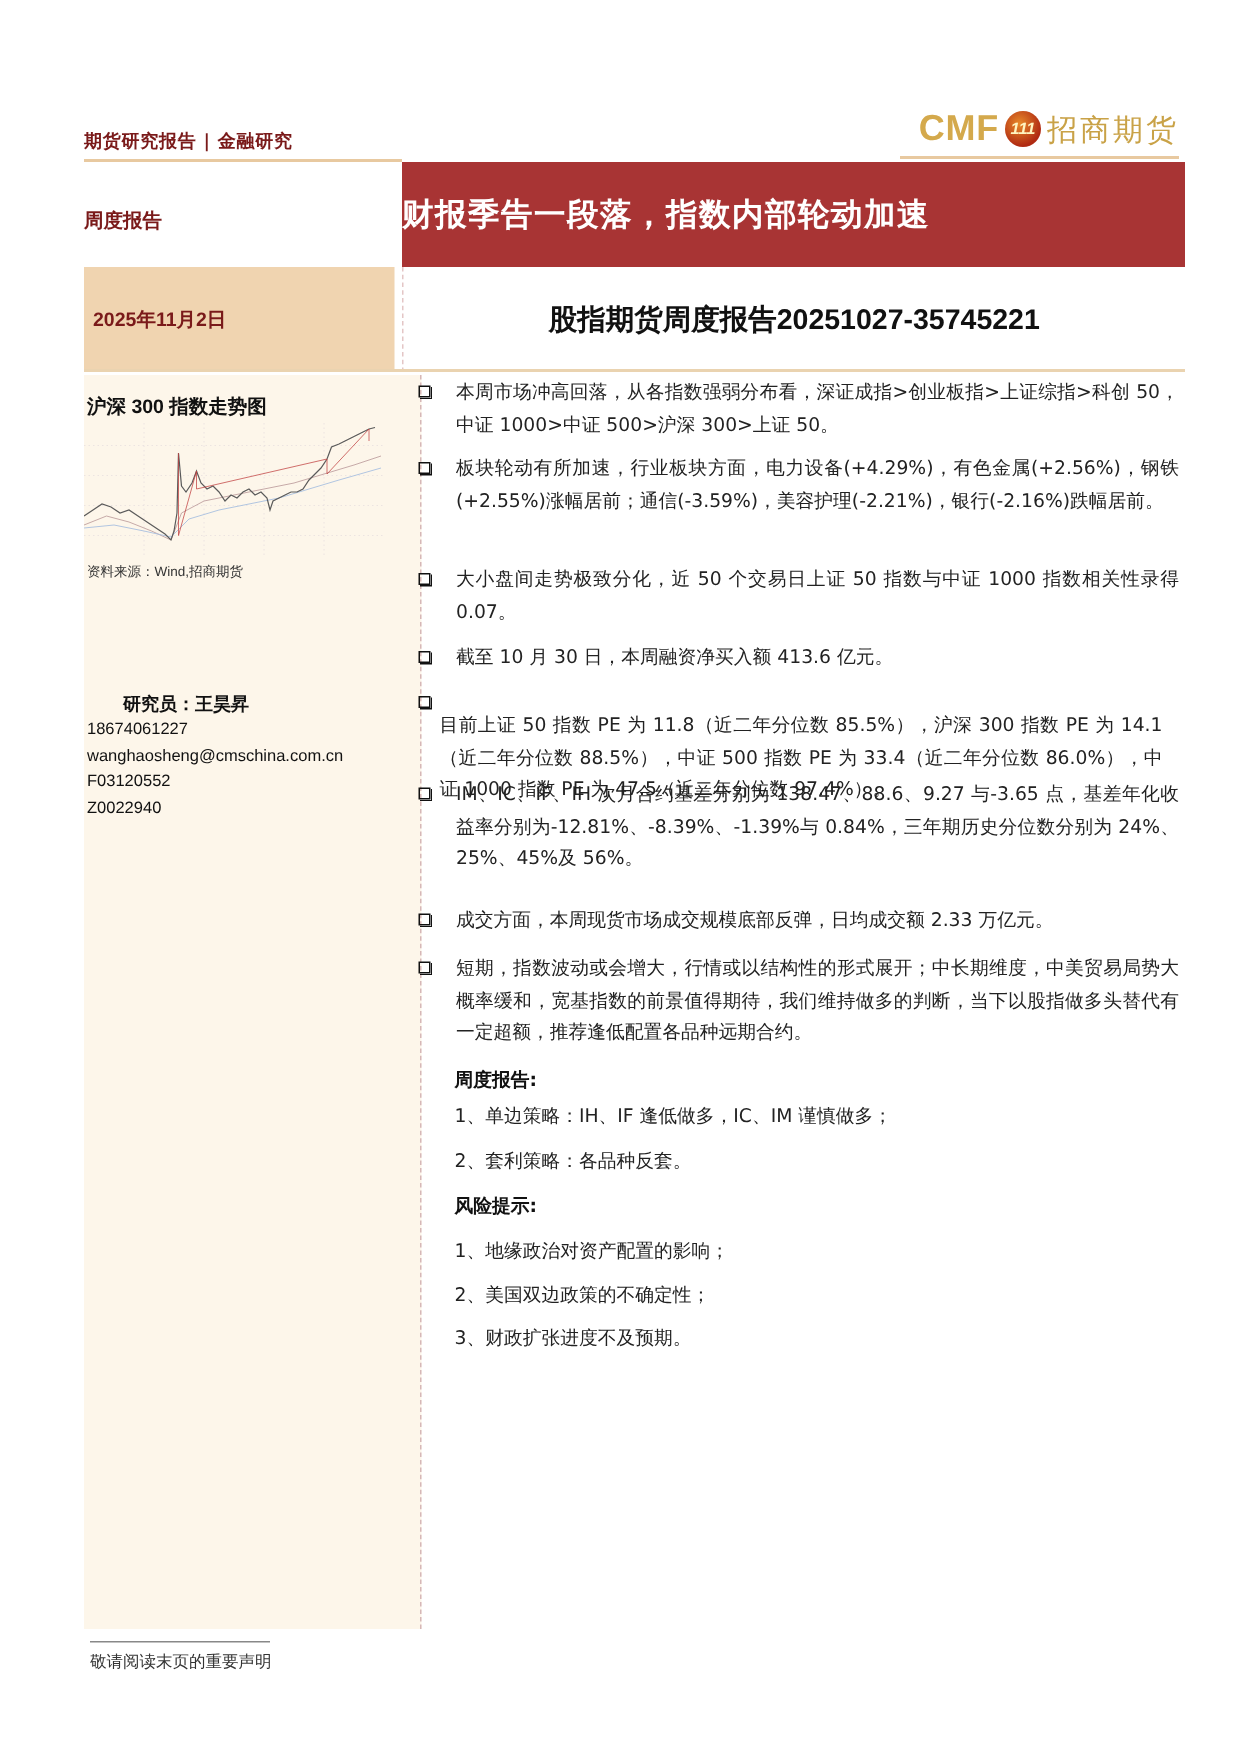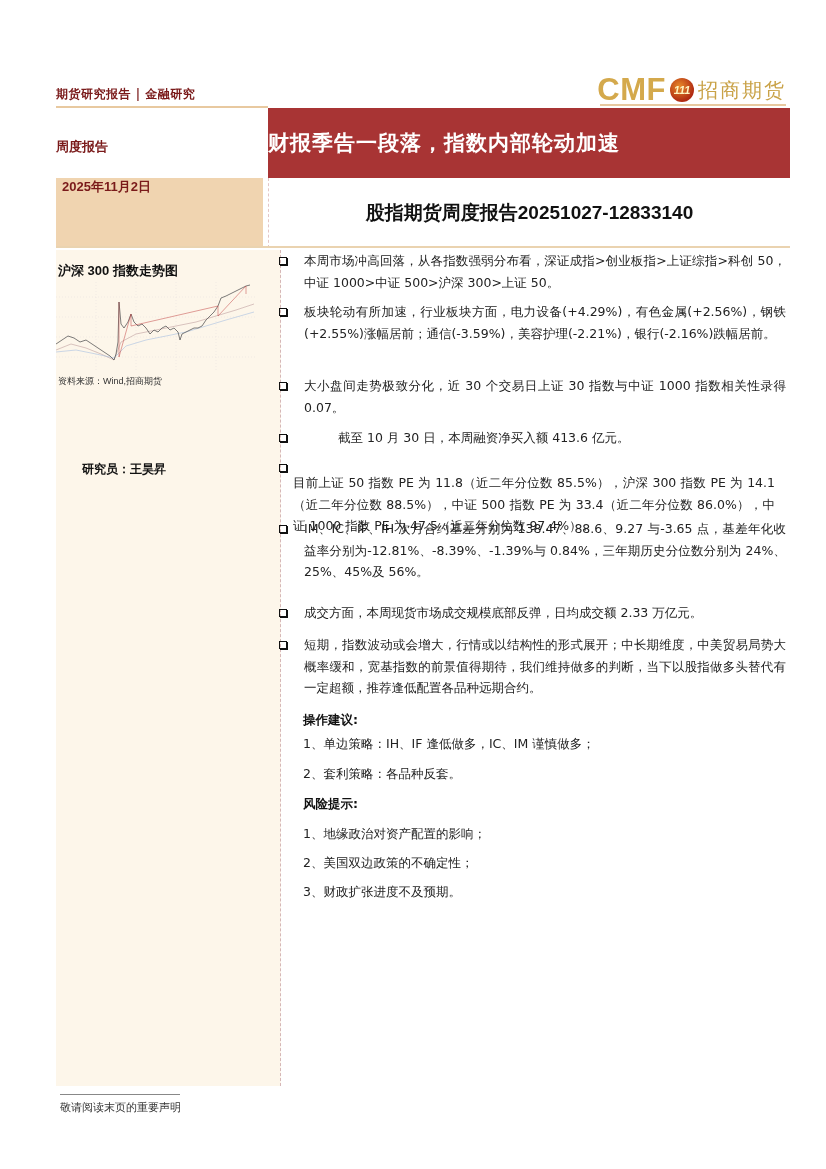--- a/index.html
+++ b/index.html
@@ -2,31 +2,31 @@
 <html><head>
 <meta charset="utf-8">
 <style>
   * { margin: 0; padding: 0; box-sizing: border-box; }
   html, body { width: 826px; height: 1169px; background: #ffffff; overflow: hidden; }
   body { position: relative; font-family: "Liberation Sans", "DejaVu Sans", sans-serif; color: #111; }
 
   .top-header { position: absolute; left: 56px; top: 86px; font-family: "DejaVu Serif", serif; font-weight: bold; font-size: 12px; color: #7a1a1a; letter-spacing: 0.5px; }
   .top-rule { position: absolute; left: 56px; top: 106px; width: 212px; height: 2px; background: #e8c9a0; }
   .logo { position: absolute; right: 40px; top: 72px; display: flex; align-items: center; gap: 4px; }
-  .logo-cmf { font-family: "Liberation Sans", sans-serif; font-weight: bold; font-size: 31px; color: #d4a94c; letter-spacing: 0.5px; margin-left: 32px; }
+  .logo-cmf { font-family: "Liberation Sans", sans-serif; font-weight: bold; font-size: 24px; color: #d4a94c; letter-spacing: 0.5px; margin-left: 32px; }
   .logo-badge { width: 24px; height: 24px; border-radius: 50%; background: radial-gradient(circle at 40% 35%, #e88a2a, #b02a12 70%); color: #fff4c0; font-weight: bold; font-style: italic; font-size: 11px; display: flex; align-items: center; justify-content: center; }
   .logo-cn { font-family: "DejaVu Serif", serif; font-size: 20px; color: #c9a247; letter-spacing: 2px; }
   .logo-rule { position: absolute; left: 600px; right: 40px; top: 104px; height: 2px; background: #e8c9a0; }
 
   .title-banner { position: absolute; left: 268px; top: 108px; width: 522px; height: 70px; background: #a83434; display: flex; align-items: center; justify-content: flex-start; }
   .title-banner span { font-family: "DejaVu Serif", serif; font-weight: bold; color: #ffffff; font-size: 21px; letter-spacing: 1px; }
 
   .report-type { position: absolute; left: 56px; top: 138px; font-family: "DejaVu Serif", serif; font-weight: bold; font-size: 13px; color: #7a1a1a; }
 
-  .date-block { position: absolute; left: 56px; top: 178px; width: 207px; height: 70px; background: #f0d4b0; display: flex; align-items: flex-start; padding-left: 6px; }
+  .date-block { position: absolute; left: 56px; top: 178px; width: 207px; height: 70px; background: #f0d4b0; display: flex; align-items: center; padding-left: 6px; }
   .date-block span { font-family: "Liberation Sans", sans-serif; font-weight: bold; font-size: 13px; color: #7a1a1a; }
 
   .subtitle-block { position: absolute; left: 268px; top: 178px; width: 522px; height: 70px; display: flex; align-items: center; justify-content: center; border-left: 1px dashed #e4c6c6; }
   .subtitle-block span { font-family: "Liberation Sans", sans-serif; font-weight: bold; font-size: 19px; color: #111; }
   .subtitle-rule { position: absolute; left: 56px; top: 246px; width: 734px; height: 2px; background: #ead3b0; }
 
   .sidebar { position: absolute; left: 56px; top: 250px; width: 225px; height: 836px; background: #fdf6ea; border-right: 1px dashed #d6b7b7; }
   .chart-title { position: absolute; left: 2px; top: 12px; font-family: "Liberation Sans", sans-serif; font-weight: bold; font-size: 13px; color: #111; }
   .chart-box { position: absolute; left: 0; top: 32px; width: 200px; height: 90px; }
   .chart-source { position: absolute; left: 2px; top: 125px; font-size: 9px; color: #333; }
@@ -59,21 +59,21 @@
 
 <div class="report-type">周度报告</div>
 <div class="title-banner">
   <span>财报季告一段落，指数内部轮动加速</span>
 </div>
 
 <div class="date-block">
   <span>2025年11月2日</span>
 </div>
 <div class="subtitle-block">
-  <span>股指期货周度报告20251027-12833140</span>
+  <span>股指期货周度报告20251027-35745221</span>
 </div>
 <div class="subtitle-rule"></div>
 
 <div class="sidebar">
   <div class="chart-title">沪深 300 指数走势图</div>
   <div class="chart-box">
     <svg width="200" height="90" viewBox="0 0 200 90">
       <g stroke="#e6dede" stroke-width="0.5" stroke-dasharray="1,2">
         <line x1="0" y1="15" x2="200" y2="15"></line>
           <line x1="0" y1="35" x2="200" y2="35"></line>
@@ -86,57 +86,63 @@
       </g>
       <polyline fill="none" stroke="#c0a0a0" stroke-width="0.6" points="0,68 15,62 30,66 45,72 58,78 65,60 80,52 100,48 120,44 140,40 160,34 180,28 198,22"></polyline>
       <polyline fill="none" stroke="#a8c0e0" stroke-width="0.6" points="0,70 20,68 40,72 58,76 70,64 90,58 110,54 130,50 150,44 170,38 198,30"></polyline>
       <polyline fill="none" stroke="#5a5a5a" stroke-width="0.8" points="0,62 6,58 12,54 18,56 24,60 30,58 36,62 42,66 48,70 54,74 58,78 60,72 62,60 63,20 65,42 68,46 72,40 75,32 78,40 82,44 86,42 90,46 94,52 98,48 102,50 106,46 110,44 114,48 118,46 122,50 124,58 126,52 130,50 134,48 138,46 142,46 146,44 150,38 154,34 158,30 162,24 165,16 170,14 174,12 178,10 182,8 186,6 190,4 194,3"></polyline>
       <polyline fill="none" stroke="#c04040" stroke-width="0.5" points="63,20 63,75 75,32 75,44 162,24 162,34 190,4 190,12"></polyline>
     </svg>
   </div>
   <div class="chart-source">资料来源：Wind,招商期货</div>
 
   <div class="analyst-title">研究员：王昊昇</div>
+  <div class="analyst-info">
+    <div>18674061227</div>
+    <div>wanghaosheng@cmschina.com.cn</div>
+    <div>F03120552</div>
+    <div>Z0022940</div>
+  </div>
 </div>
 
 <div class="content">
   <div class="bullet" style="top:0px;">
     <span class="box"></span>
     <span class="txt">本周市场冲高回落，从各指数强弱分布看，深证成指&gt;创业板指&gt;上证综指&gt;科创 50，中证 1000&gt;中证 500&gt;沪深 300&gt;上证 50。</span>
   </div>
   <div class="bullet" style="top:51px;">
     <span class="box"></span>
     <span class="txt">板块轮动有所加速，行业板块方面，电力设备(+4.29%)，有色金属(+2.56%)，钢铁(+2.55%)涨幅居前；通信(-3.59%)，美容护理(-2.21%)，银行(-2.16%)跌幅居前。</span>
   </div>
   <div class="bullet" style="top:125px;">
     <span class="box"></span>
-    <span class="txt">大小盘间走势极致分化，近 30 个交易日上证 30 指数与中证 1000 指数相关性录得 0.07。</span>
+    <span class="txt">大小盘间走势极致分化，近 50 个交易日上证 50 指数与中证 1000 指数相关性录得 0.07。</span>
   </div>
-  <div class="bullet" style="top:177px;gap:34px;">
+  <div class="bullet" style="top:177px;">
     <span class="box"></span>
     <span class="txt">截至 10 月 30 日，本周融资净买入额 413.6 亿元。</span>
   </div>
   <div class="bullet" style="top:207px;flex-direction:column;">
     <span class="box"></span>
     <span class="txt">目前上证 50 指数 PE 为 11.8（近二年分位数 85.5%），沪深 300 指数 PE 为 14.1（近二年分位数 88.5%），中证 500 指数 PE 为 33.4（近二年分位数 86.0%），中证 1000 指数 PE 为 47.5（近二年分位数 97.4%）。</span>
   </div>
   <div class="bullet" style="top:268px;">
     <span class="box"></span>
     <span class="txt">IM、IC、IF、IH 次月合约基差分别为 138.47、88.6、9.27 与-3.65 点，基差年化收益率分别为-12.81%、-8.39%、-1.39%与 0.84%，三年期历史分位数分别为 24%、25%、45%及 56%。</span>
   </div>
   <div class="bullet" style="top:352px;">
     <span class="box"></span>
     <span class="txt">成交方面，本周现货市场成交规模底部反弹，日均成交额 2.33 万亿元。</span>
   </div>
   <div class="bullet" style="top:384px;">
     <span class="box"></span>
     <span class="txt">短期，指数波动或会增大，行情或以结构性的形式展开；中长期维度，中美贸易局势大概率缓和，宽基指数的前景值得期待，我们维持做多的判断，当下以股指做多头替代有一定超额，推荐逢低配置各品种远期合约。</span>
   </div>
 
-  <div class="section-head" style="top:462px;">操作建议:</div>
+  <div class="section-head" style="top:462px;">周度报告:</div>
   <div class="num-item" style="top:486px;">1、单边策略：IH、IF 逢低做多，IC、IM 谨慎做多；</div>
   <div class="num-item" style="top:516px;">2、套利策略：各品种反套。</div>
 
   <div class="section-head" style="top:546px;text-align:center;">风险提示:</div>
   <div class="num-item" style="top:576px;">1、地缘政治对资产配置的影响；</div>
   <div class="num-item" style="top:605px;">2、美国双边政策的不确定性；</div>
   <div class="num-item" style="top:634px;">3、财政扩张进度不及预期。</div>
 </div>
 
 <div class="footer-rule"></div>

